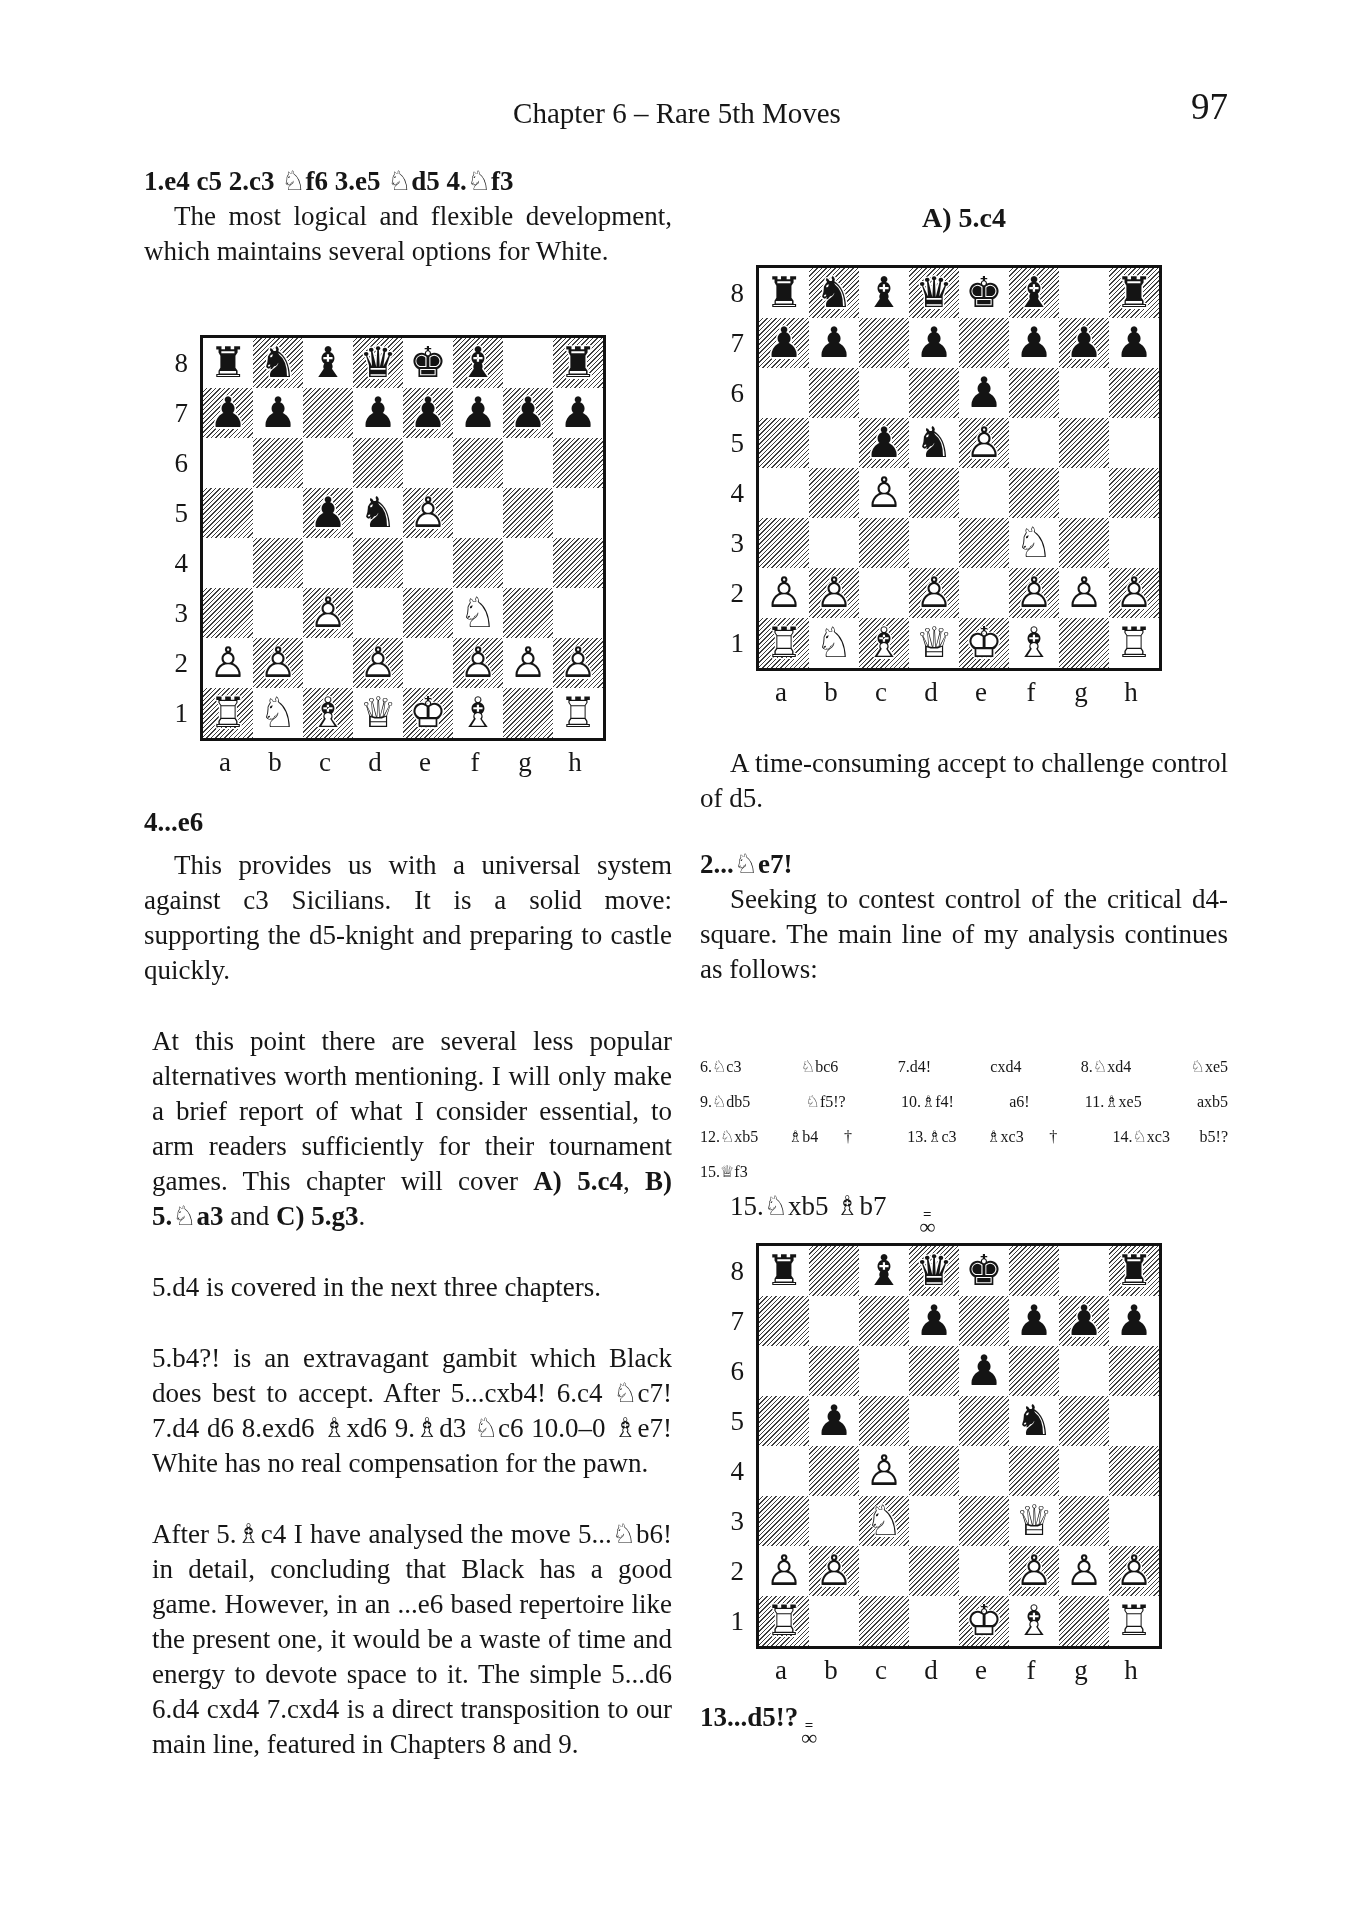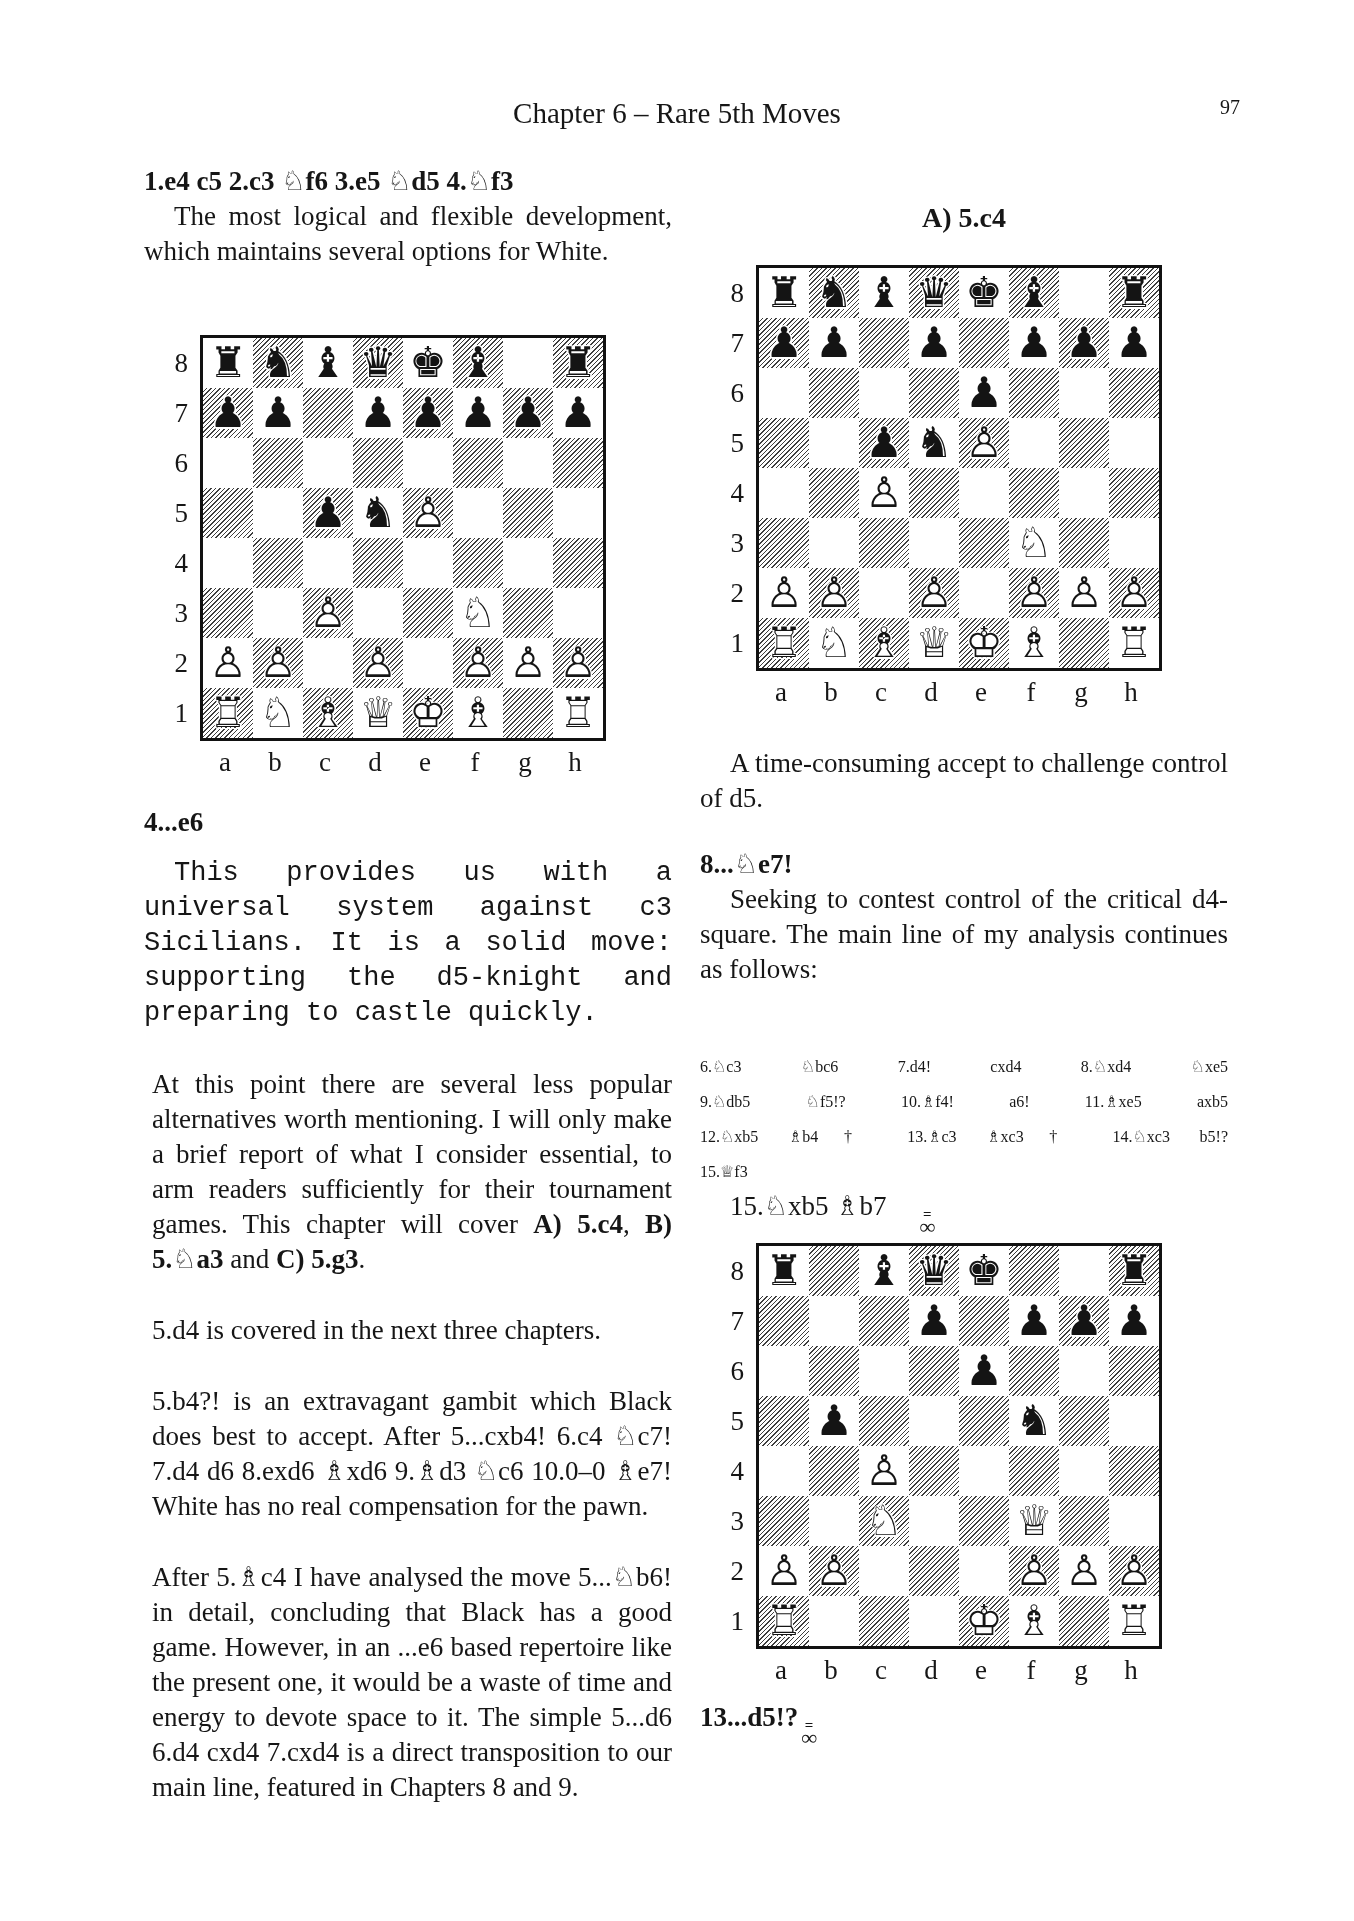--- a/index.html
+++ b/index.html
@@ -12,22 +12,22 @@
     font-size:27px;
     overflow:hidden;
   }
   strong, .bold { font-weight:bold; }
 
   .page-header {
     position:absolute; top:96px; left:0; width:100%;
     text-align:center; font-size:29px; line-height:34px;
   }
   .page-number {
-    position:absolute; top:90px; right:114px;
-    font-size:20px; line-height:34px;
+    position:absolute; top:90px; right:126px;
+    font-size:37px; line-height:34px;
   }
 
   .col { position:absolute; top:163px; width:528px; }
   .col-left  { left:144px; }
   .col-right { left:700px; }
 
   .moveline { font-weight:bold; line-height:36px; }
   .para { text-align:justify; line-height:35px; }
   .para.ind { text-indent:30px; }
   .gap36 { margin-top:36px;margin-left:8px; }
@@ -83,21 +83,21 @@
     display:inline-flex; flex-direction:column; align-items:center;
     vertical-align:-4px; margin-left:3px; line-height:0;
   }
   .cmp .cmp-eq  { font-size:15px; line-height:10px; font-weight:bold; }
   .cmp .cmp-inf { font-size:22px; line-height:16px; font-weight:bold; }
 
   .dg1 { margin-top:66px; }
   .dg2 { margin-top:30px; }
   .dg3 { margin-top:8px; }
   .m-move4   { margin-top:26px; }
-  .m-para2   { margin-top:16px;font-family:Liberation Mono, monospace; }
+  .m-para2   { margin-top:8px; }
   .m-rpara1  { margin-top:38px; }
   .m-move5   { margin-top:30px; }
 </style>
 </head>
 <body>
 
 <div class="page-header">Chapter 6 – Rare 5th Moves</div>
 <div class="page-number">97</div>
 
 <div class="col col-left">
@@ -591,21 +591,21 @@
           <div class="file-label">e</div>
           <div class="file-label">f</div>
           <div class="file-label">g</div>
           <div class="file-label">h</div>
         </div>
       </div>
     </div>
 
   <div class="para ind m-rpara1">A time-consuming accept to challenge control of d5.</div>
 
-  <div class="moveline m-move5">8...♘e7!</div>
+  <div class="moveline m-move5">2...♘e7!</div>
 
   <div class="para ind">Seeking to contest control of the critical d4-square. The main line of my analysis continues as follows:</div>
 
   <div class="moves-block">
       <div class="mline j">6.♘c3 ♘bc6 7.d4! cxd4 8.♘xd4 ♘xe5</div>
       <div class="mline j">9.♘db5 ♘f5!? 10.♗f4! a6! 11.♗xe5 axb5</div>
       <div class="mline j">12.♘xb5 ♗b4† 13.♗c3 ♗xc3† 14.♘xc3 b5!?</div>
       <div class="mline">15.♕f3</div>
     </div>
 

